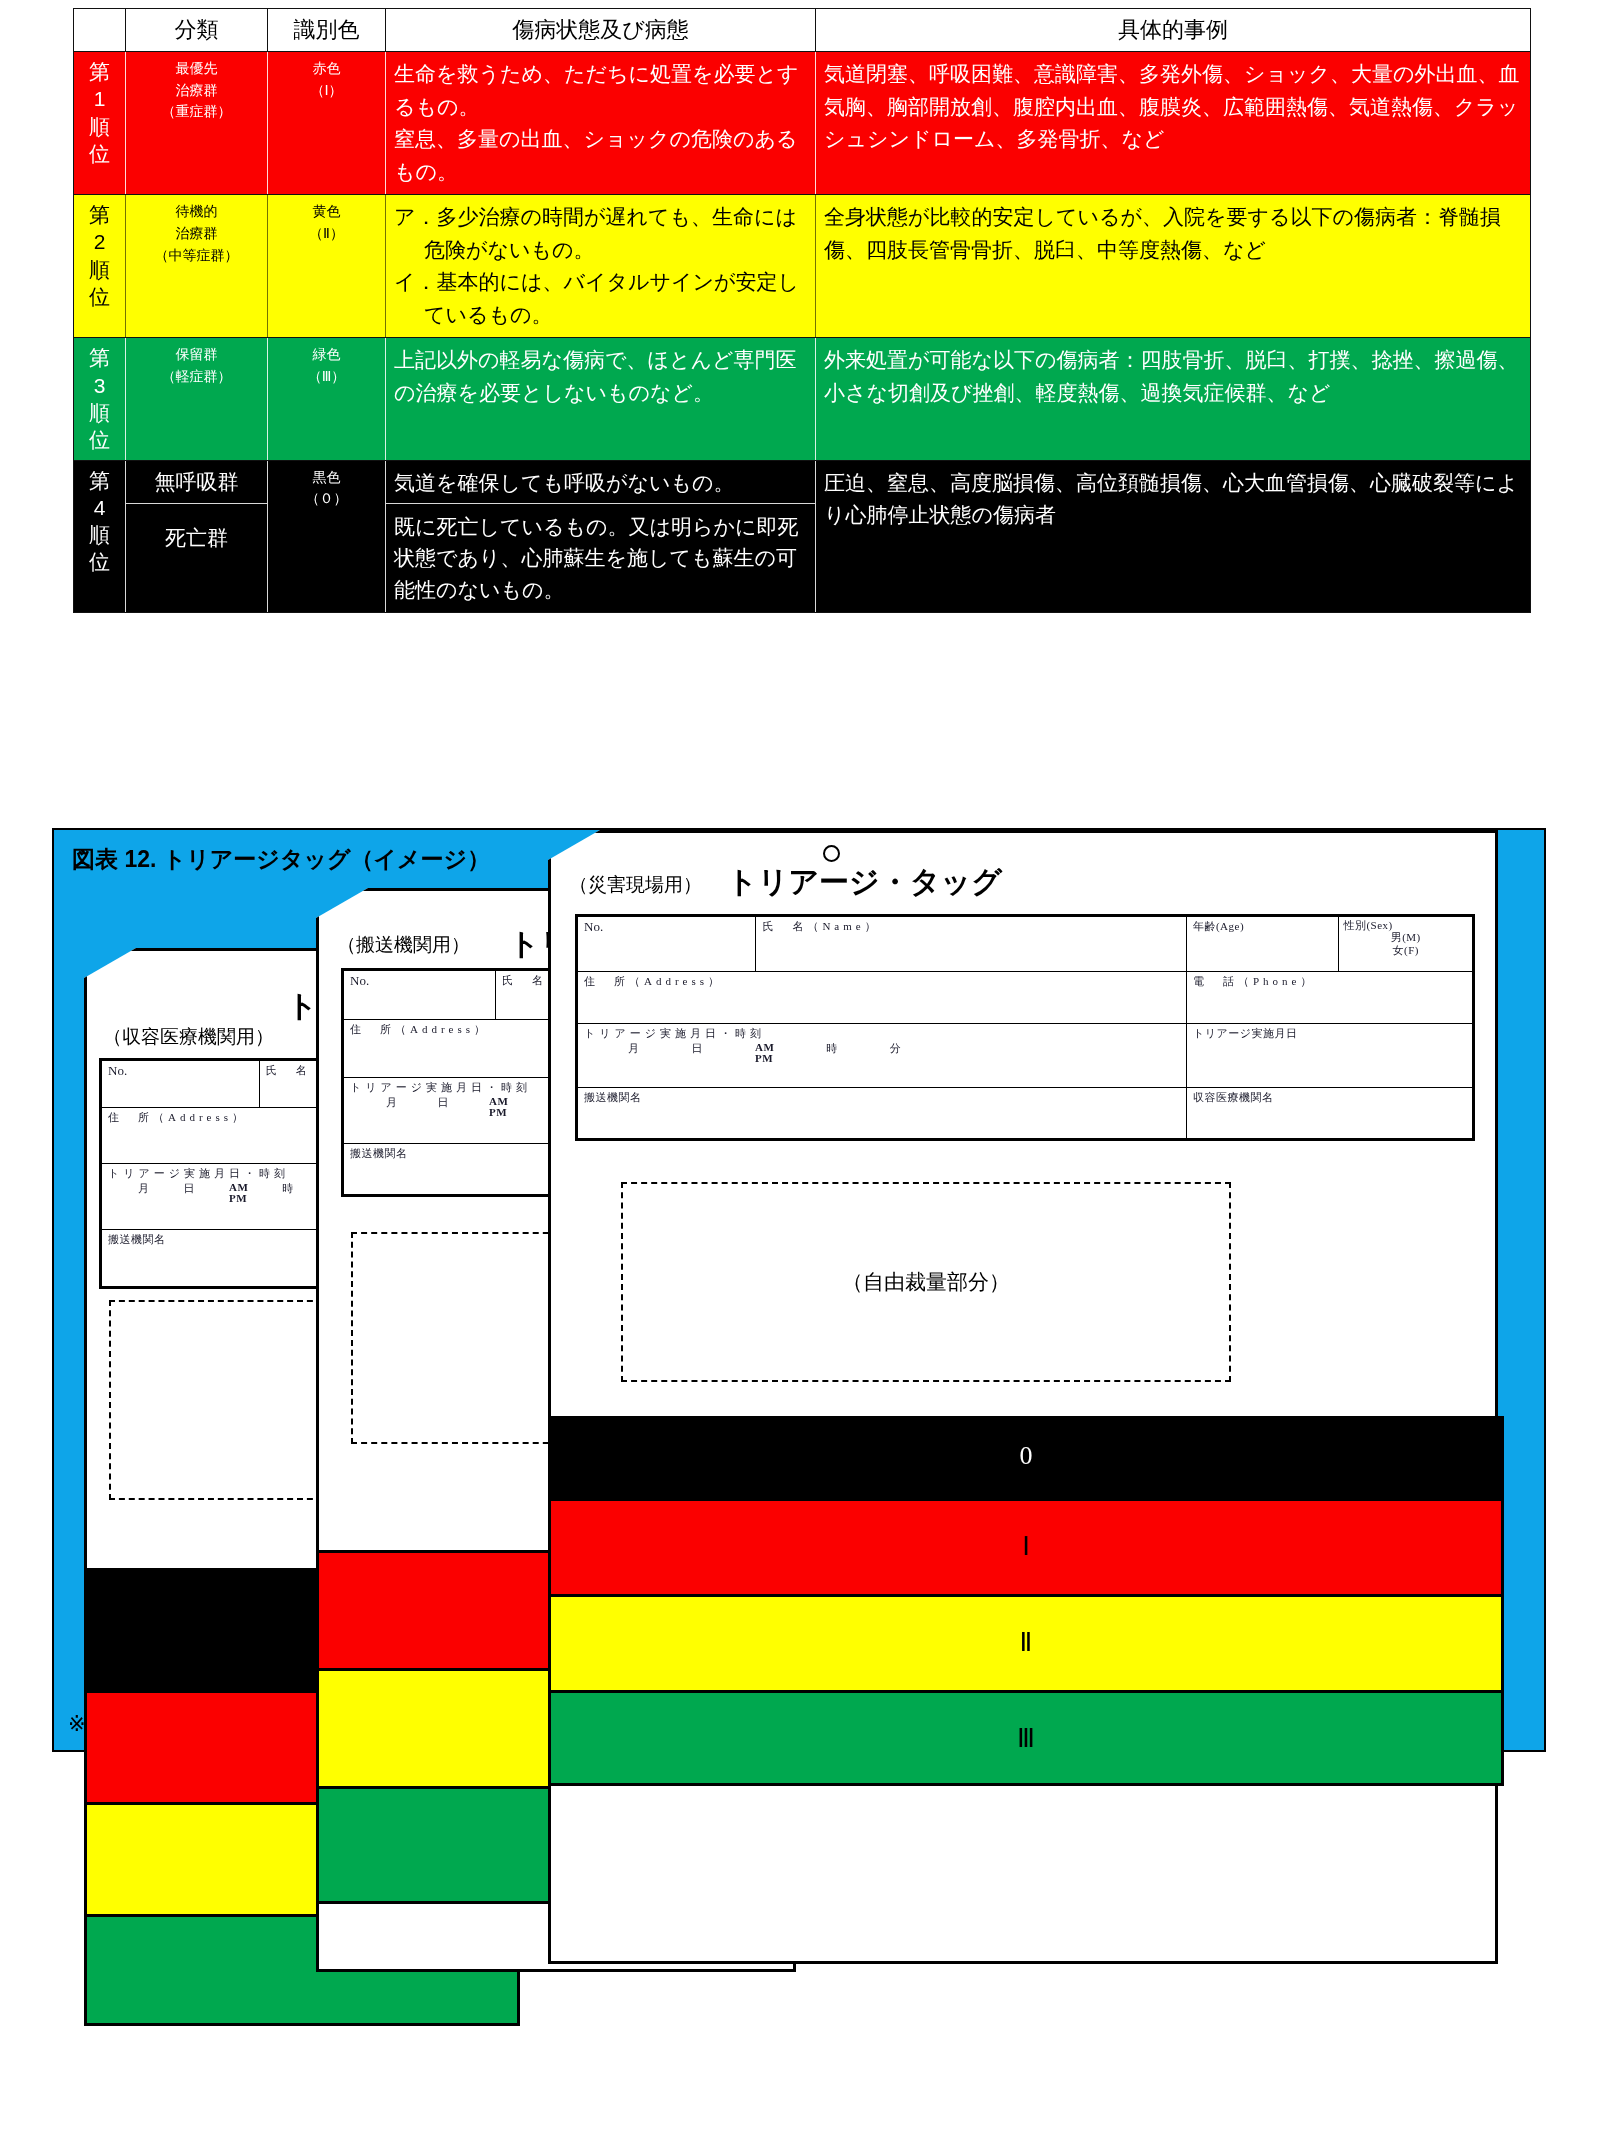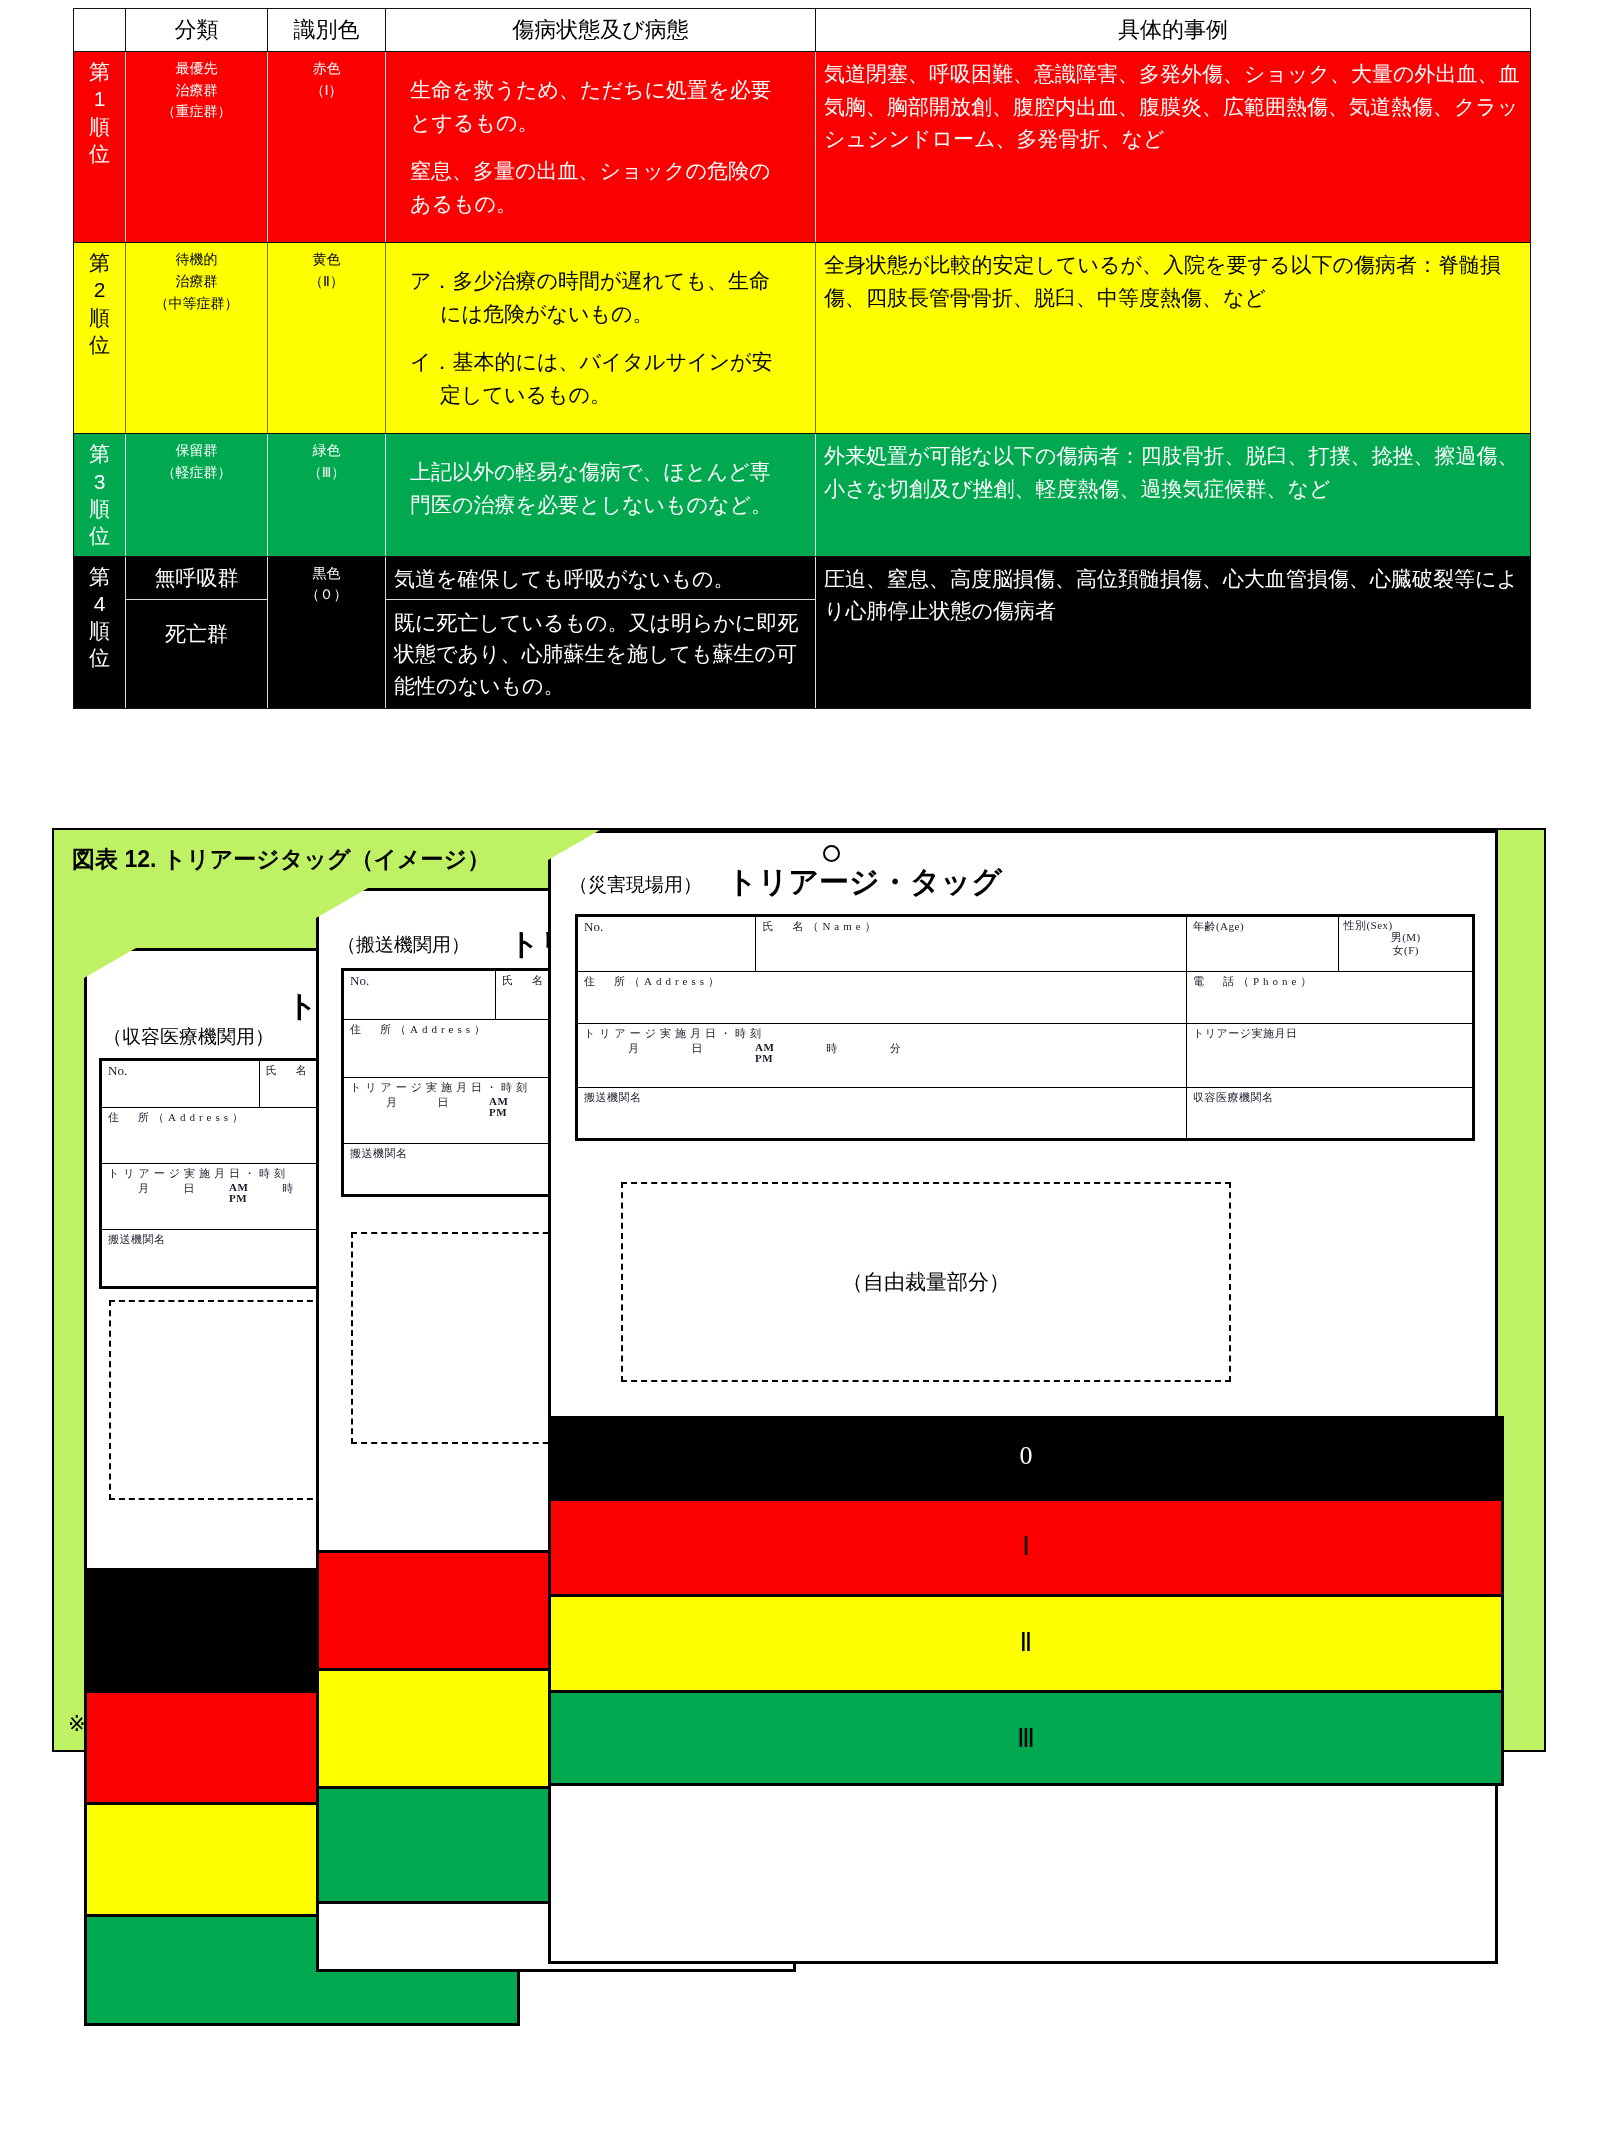--- a/index.html
+++ b/index.html
@@ -59,21 +59,21 @@
     text-align: center;
     font-size: 14px;
     line-height: 1.55;
     padding-top: 10px;
   }
   .cell-text {
     font-size: 21px;
     line-height: 1.55;
     padding-top: 9px;
   }
-  .cell-text p { margin: 16px; }
+  .cell-text p { margin: 0; }
   .hang { padding-left: 30px; text-indent: -30px; }
 
   tr.row-red    td { background: #fb0000; color: #ffffff; border-color:#fb0000; }
   tr.row-yellow td { background: #ffff00; color: #000000; border-color:#cfcf00; }
   tr.row-green  td { background: #00a84f; color: #ffffff; border-color:#00a84f; }
   tr.row-black  td { background: #000000; color: #ffffff; border-color:#000000; }
   
   table.triage { border: 1px solid #111; }
   tr.row-red td, tr.row-yellow td, tr.row-green td, tr.row-black td {
     border-left-color: rgba(255,255,255,.85);
@@ -105,21 +105,21 @@
     padding-left: 66px;
     padding-top: 9px;
   }
 
   
   #fig12 {
     position: absolute;
     left: 52px; top: 828px;
     width: 1494px; height: 924px;
     border: 2px solid #000;
-    background: #bef264;
+    background: #0ea5e9;
   }
   #fig12 .f12-title {
     position:absolute; left: 18px; top: 14px;
     font-size: 23px; font-weight: bold;
   }
   #fig12 .f12-note {
     position:absolute; left: 14px; bottom: 12px;
     font-size: 21px;
   }
 

